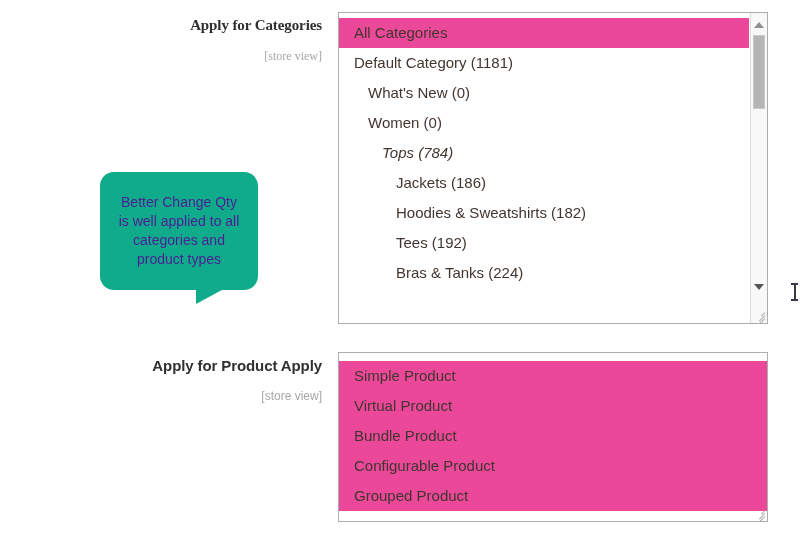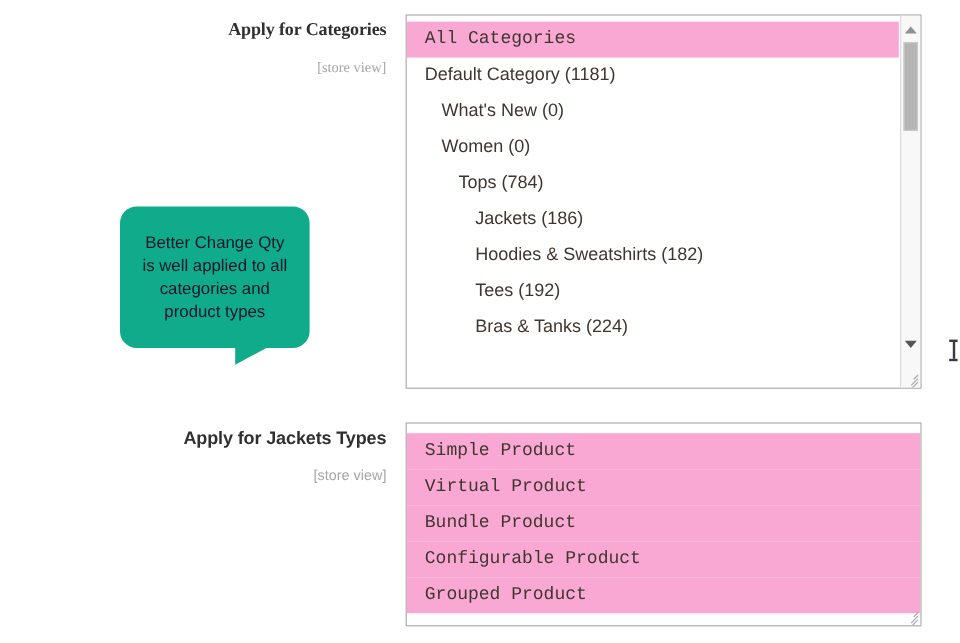--- a/index.html
+++ b/index.html
@@ -63,28 +63,27 @@
   .opt {
     font-size: 15px;
     line-height: 30px;
     height: 30px;
     color: #41362f;
     white-space: nowrap;
     box-sizing: border-box;
     padding-left: 15px;
   }
   .opt.selected {
-    background: #f9a8d4;
-    font-family: Liberation Mono, monospace;
+    background: #ec4899;
   }
 
   
   .lvl0 { padding-left: 15px; }
   .lvl1 { padding-left: 29px; }
-  .lvl2 { padding-left: 43px; }
+  .lvl2 { padding-left: 43px; font-style: italic; }
   .lvl3 { padding-left: 57px; }
 
   
   #categories-listbox {
     left: 338px;
     top: 12px;
     width: 430px;
     height: 312px;
   }
   #categories-listbox .listbox-inner {
@@ -179,21 +178,21 @@
     width: 158px;
     height: 118px;
     background: #10ab8b;
     border-radius: 14px;
     box-sizing: border-box;
     display: flex;
     align-items: center;
     justify-content: center;
   }
   #callout .callout-text {
-    color: #0f172a;
+    color: #4c1d95;
     font-size: 14px;
     line-height: 19px;
     text-align: center;
     padding: 0 10px;
     white-space: pre-line;
   }
   #callout .tail {
     position: absolute;
     left: 96px;
     top: 112px;
@@ -270,21 +269,21 @@
 <div id="callout">
   <div class="callout-text">Better Change Qty
 is well applied to all
 categories and
 product types</div>
   <div class="tail"></div>
 </div>
 
 <div class="field-row" style="top:352px;">
   <div class="label-col" style="top:4px;">
-    <div class="label-title">Apply for Jackets Types</div>
+    <div class="label-title">Apply for Product Apply</div>
     <div class="label-scope">[store view]</div>
   </div>
 </div>
 
 <div class="listbox" id="producttypes-listbox">
   <div class="listbox-inner" id="producttypes-options">
 
   <div class="opt selected">Simple Product</div>
       <div class="opt selected">Virtual Product</div>
       <div class="opt selected">Bundle Product</div>

